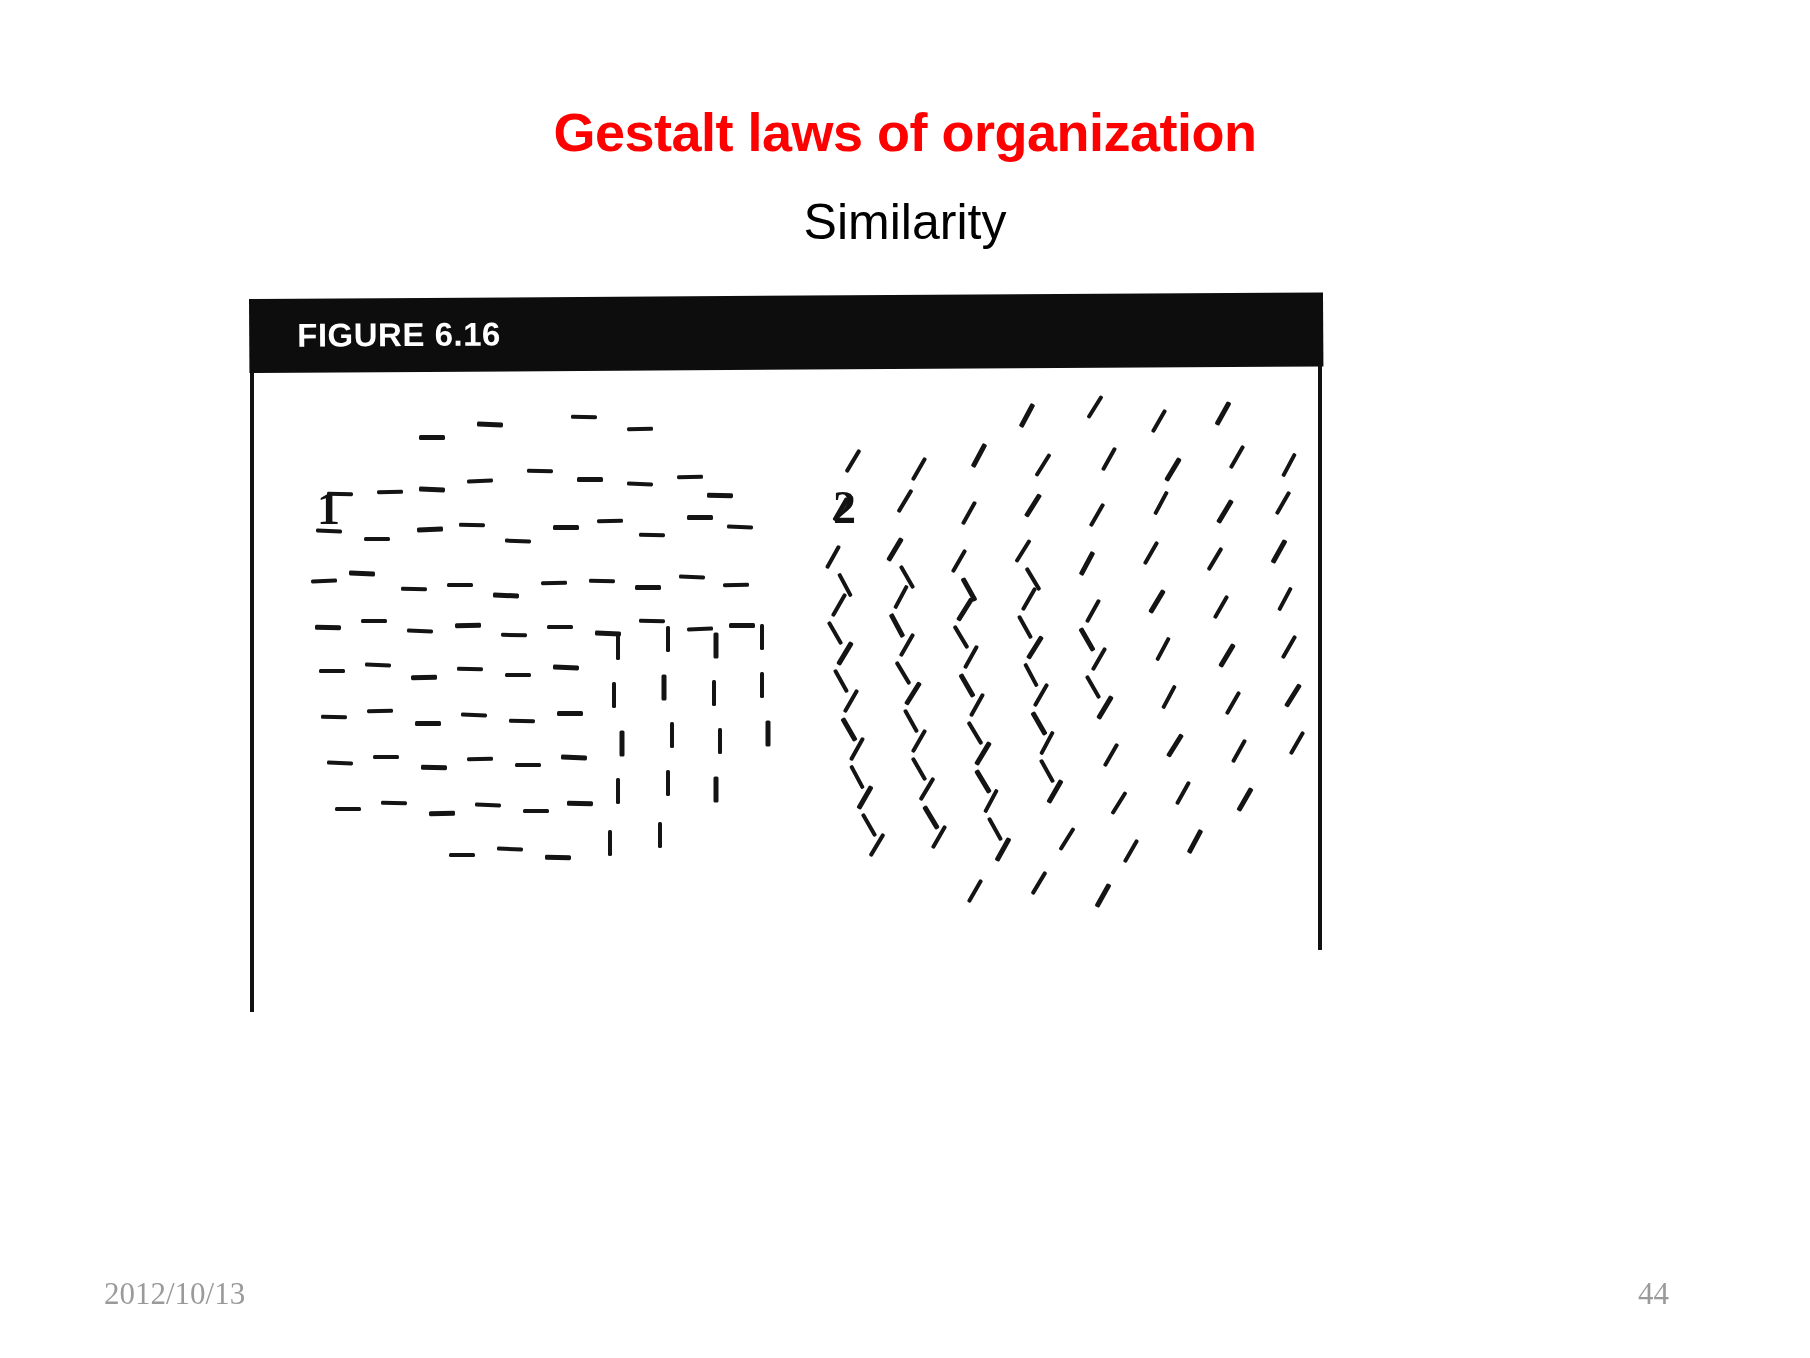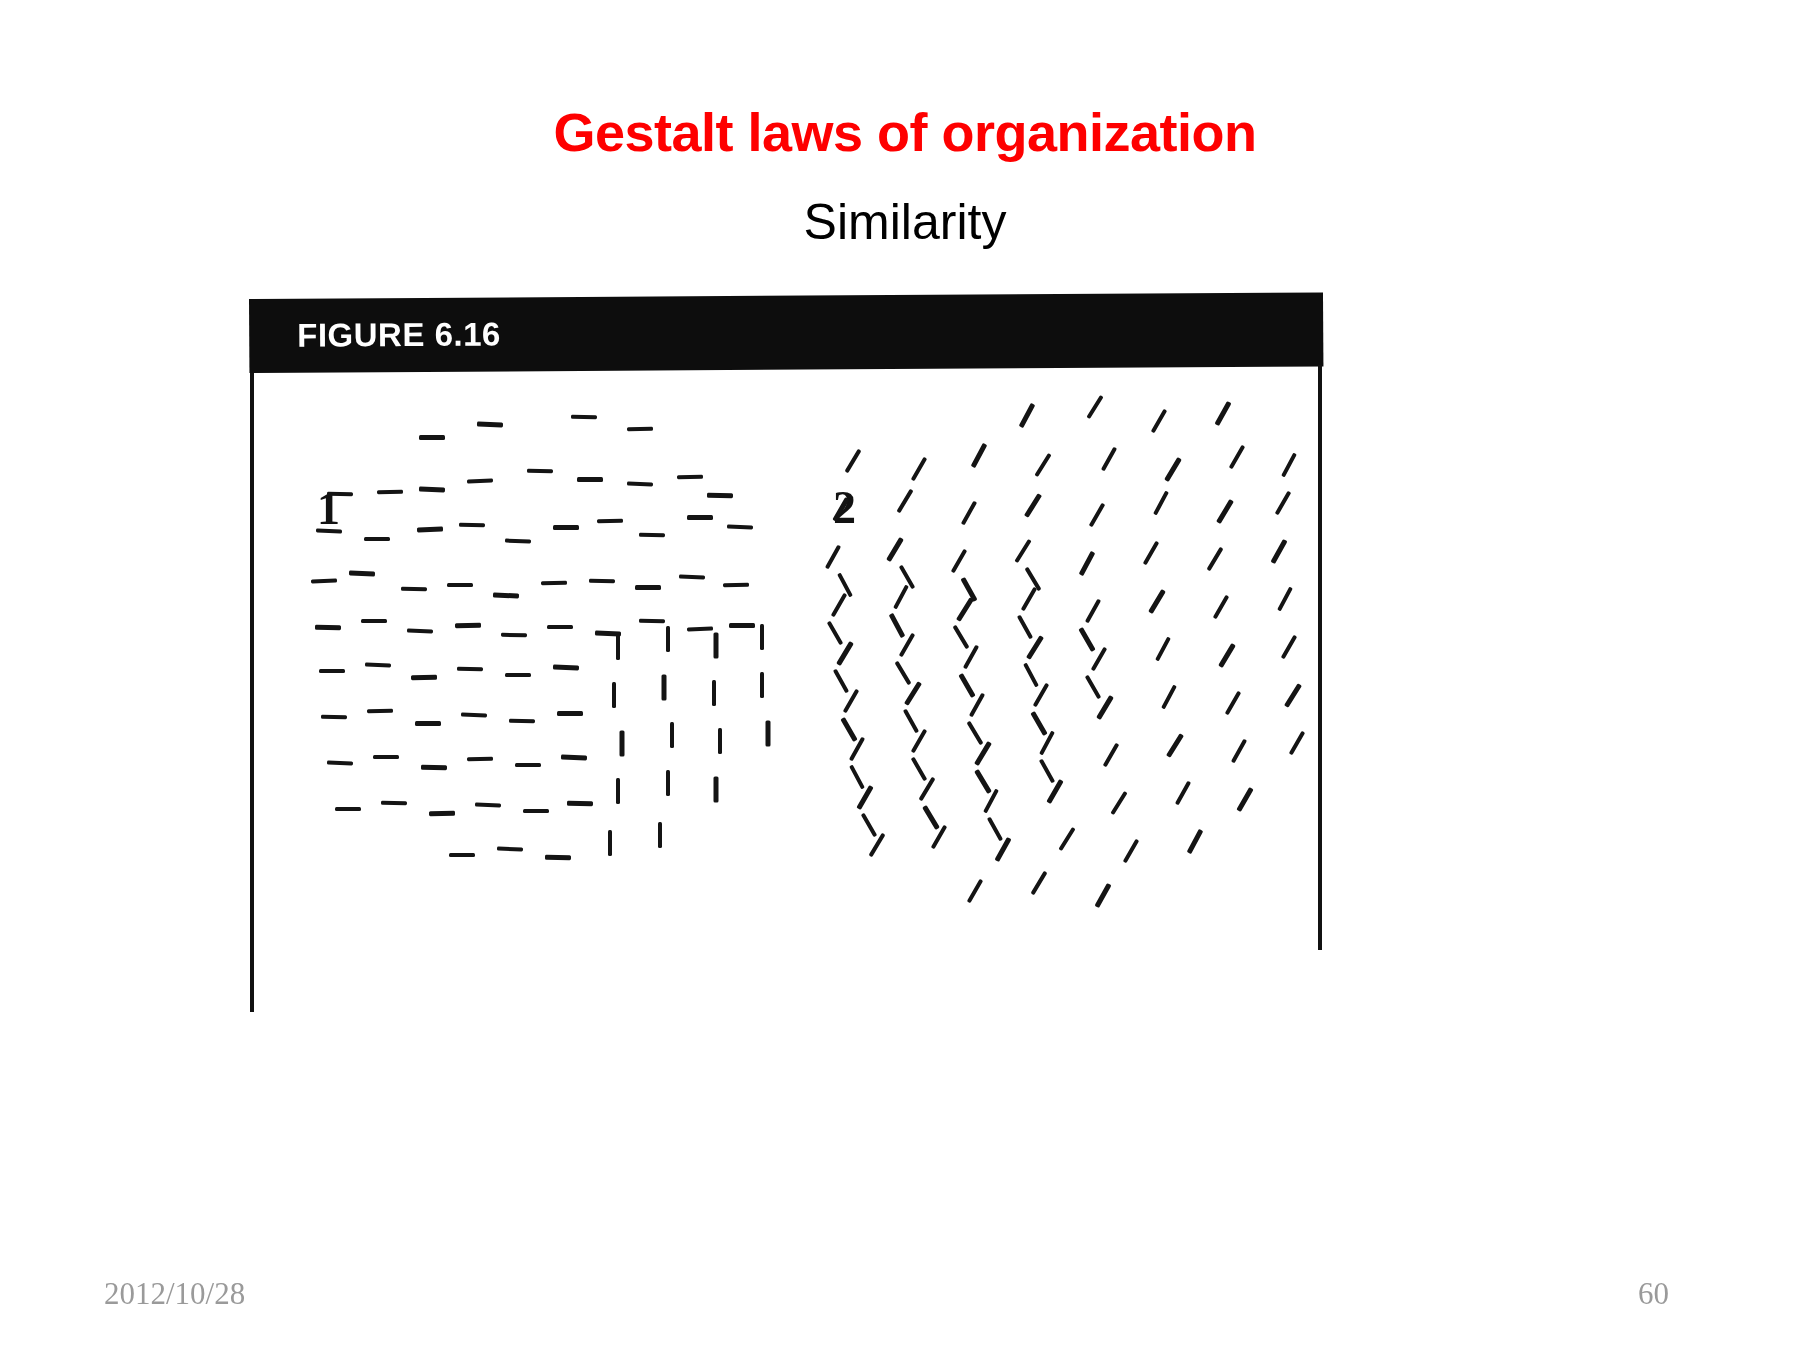--- a/index.html
+++ b/index.html
@@ -322,15 +322,15 @@
       <div class="dash" style="left: 92px; top: 370px; width: 26px; height: 4px; transform: rotate(60deg); transform-origin: center center;"></div>
       <div class="dash" style="left: 156px; top: 382px; width: 26px; height: 5px; transform: rotate(59deg); transform-origin: center center;"></div>
       <div class="dash" style="left: 220px; top: 372px; width: 26px; height: 4px; transform: rotate(61deg); transform-origin: center center;"></div>
       <div class="dash" style="left: 42px; top: 426px; width: 26px; height: 4px; transform: rotate(60deg); transform-origin: center center;"></div>
       <div class="dash" style="left: 104px; top: 418px; width: 26px; height: 5px; transform: rotate(59deg); transform-origin: center center;"></div>
       <div class="dash" style="left: 168px; top: 430px; width: 26px; height: 4px; transform: rotate(61deg); transform-origin: center center;"></div>
     </div>
 
 </div>
 
-<div id="footer-date" style="position:absolute;left:104px;top:1276px;font-family:'Liberation Serif',serif;font-size:31px;color:#9a9a9a;">2012/10/28</div>
-
-<div id="footer-page" style="position:absolute;left:1638px;top:1276px;font-family:'Liberation Serif',serif;font-size:31px;color:#9a9a9a;">60</div>
+<div id="footer-date" style="position:absolute;left:104px;top:1276px;font-family:'Liberation Serif',serif;font-size:31px;color:#9a9a9a;">2012/10/13</div>
+
+<div id="footer-page" style="position:absolute;left:1638px;top:1276px;font-family:'Liberation Serif',serif;font-size:31px;color:#9a9a9a;">44</div>
 
 </body></html>

